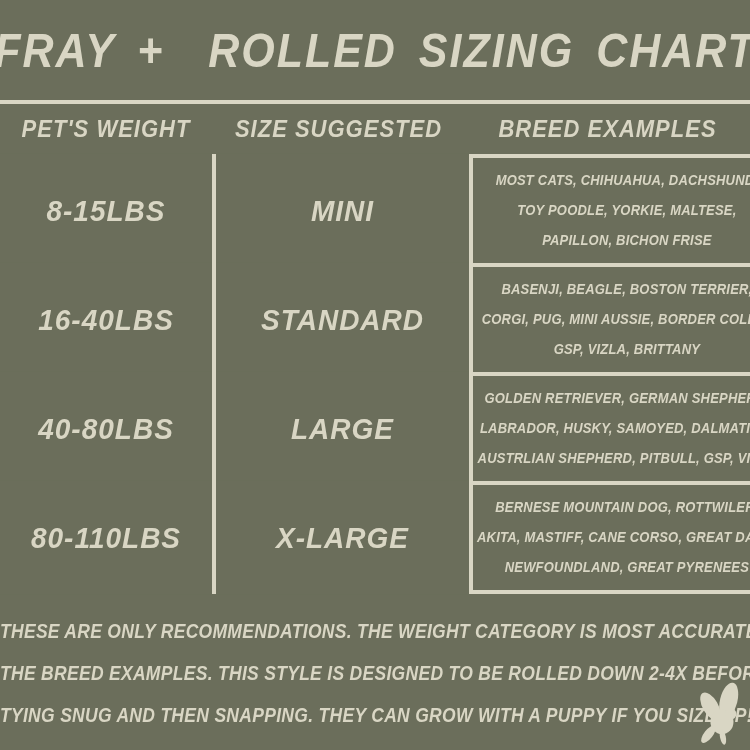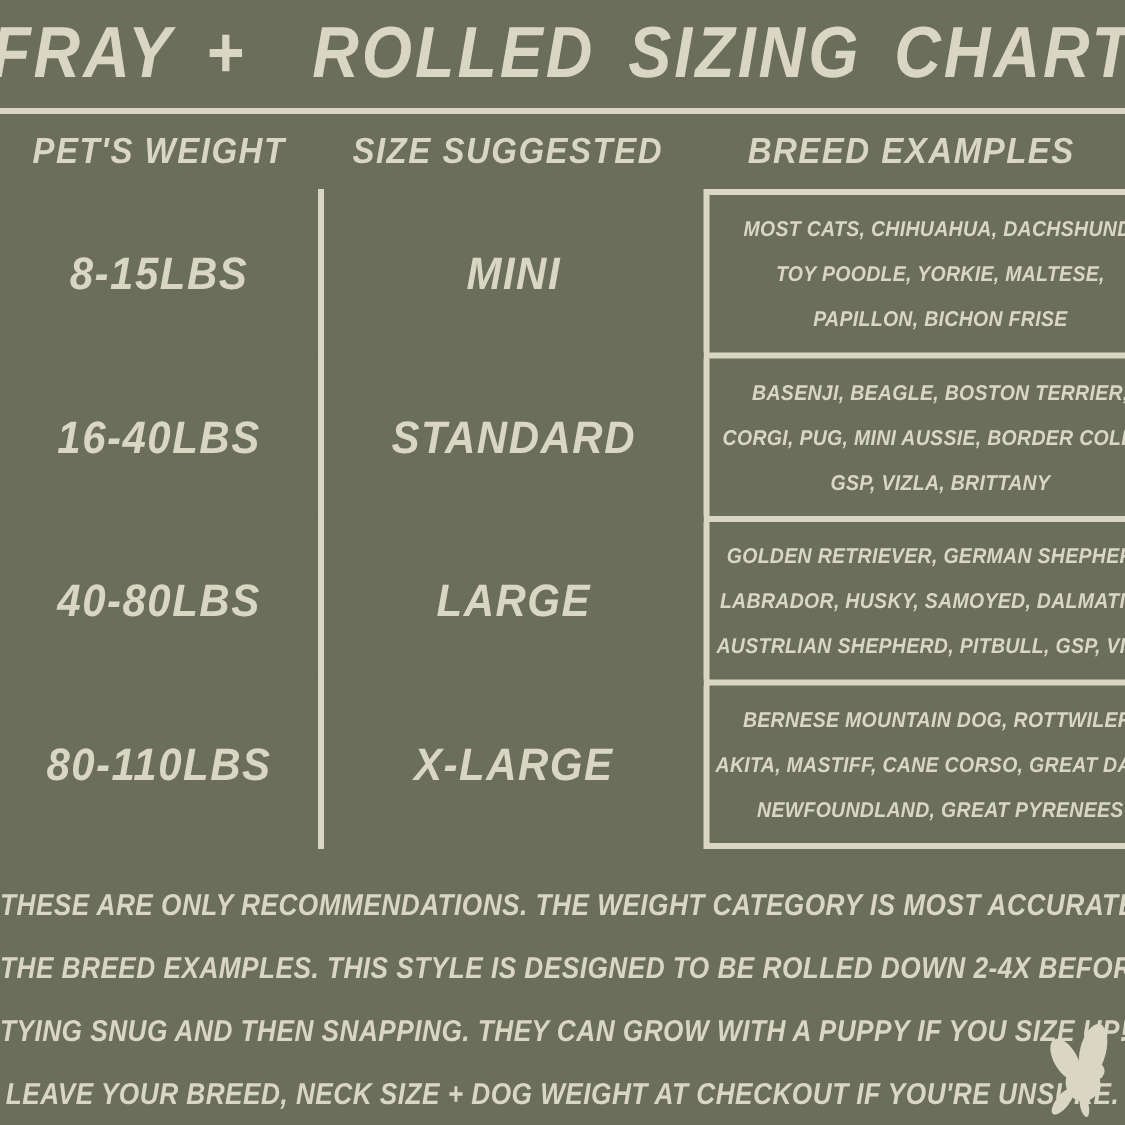--- a/index.html
+++ b/index.html
@@ -7,21 +7,21 @@
   body {
     background: #6B6E5B;
     color: #D9D6C4;
     font-family: "Liberation Sans", sans-serif;
     font-style: italic;
     font-weight: bold;
     position: relative;
     overflow: hidden;
   }
   .title-band {
-    height: 72px;
+    height: 100px;
     display: flex;
     align-items: center;
     justify-content: center;
   }
   .title-band .title-text {
     font-size: 43px;
     letter-spacing: 2px;
     word-spacing: 8px;
     white-space: pre;
     transform: scaleY(1.12);

